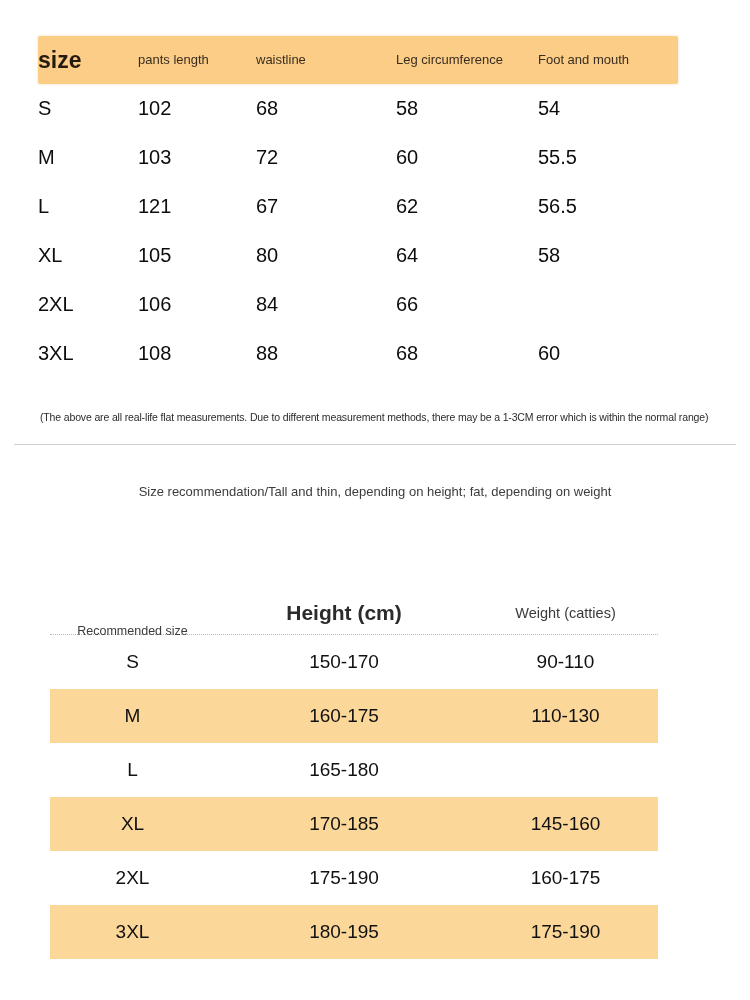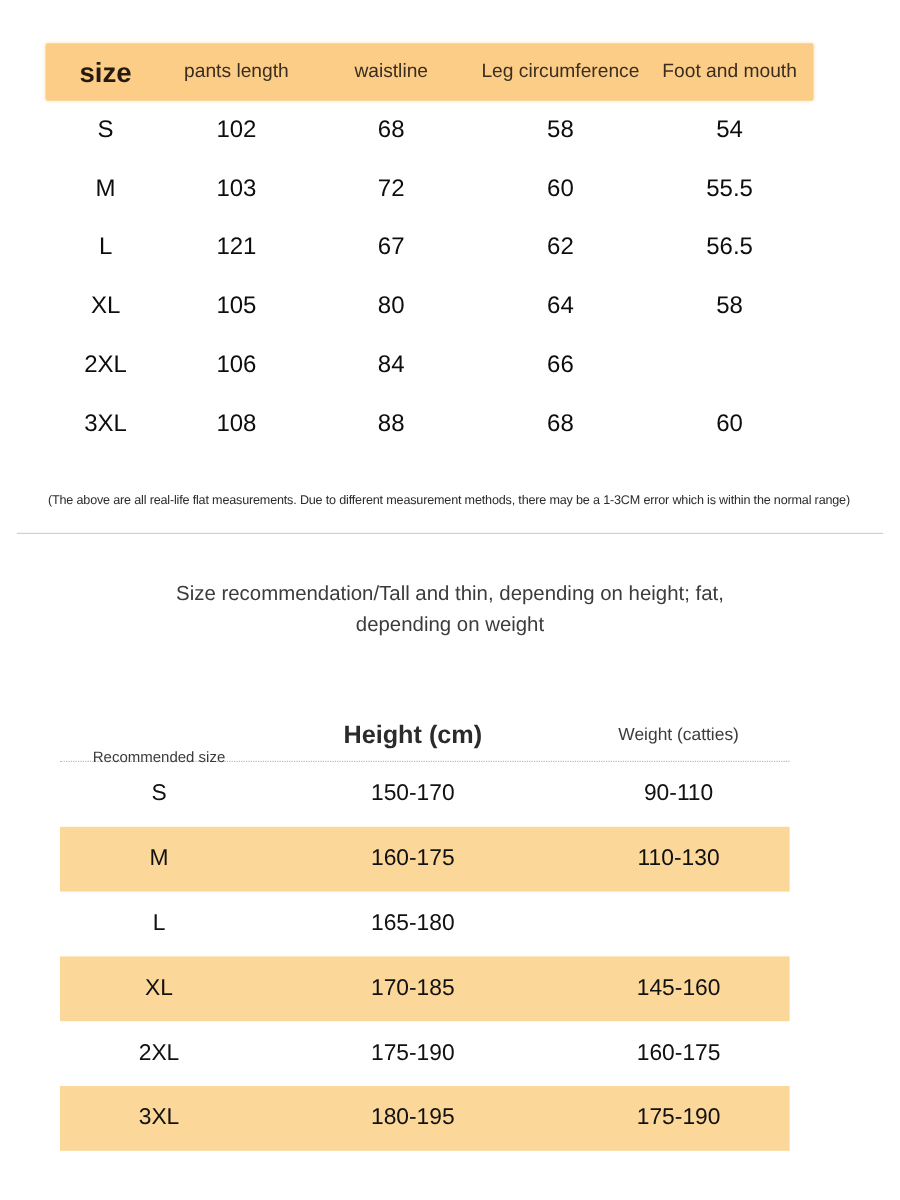--- a/index.html
+++ b/index.html
@@ -30,31 +30,30 @@
     background: #fbcd86;
     border-radius: 2px;
     box-shadow: 0 0 3px rgba(250,200,130,0.55);
   }
   .meas-row {
     display: flex;
     align-items: center;
     height: 49px;
   }
   .mcol {
-    text-align: center;
     line-height: 1.15;
   }
   .mcol-size   { width: 100px; }
   .mcol-pants  { width: 118px; }
   .mcol-waist  { width: 140px; }
   .mcol-leg    { width: 142px; }
   .mcol-foot   { width: 140px; }
 
   .meas-header .mcol {
-    font-size: 16px;
+    font-size: 13px;
     color: #3a2d20;
     font-weight: 500;
   }
   .meas-header .mcol-size {
     font-size: 23px;
     font-weight: 700;
     color: #241a10;
   }
   .meas-row .mcol {
     font-size: 20px;
@@ -84,21 +83,21 @@
     background: #cfcfcf;
   }
 
   
   #recommendation-heading {
     position: absolute;
     left: 130px;
     top: 482px;
     width: 490px;
     text-align: center;
-    font-size: 17px;
+    font-size: 13px;
     line-height: 1.55;
     color: #3c3c3c;
   }
 
   
   #recommendation-table {
     position: absolute;
     left: 50px;
     top: 592px;
     width: 608px;

